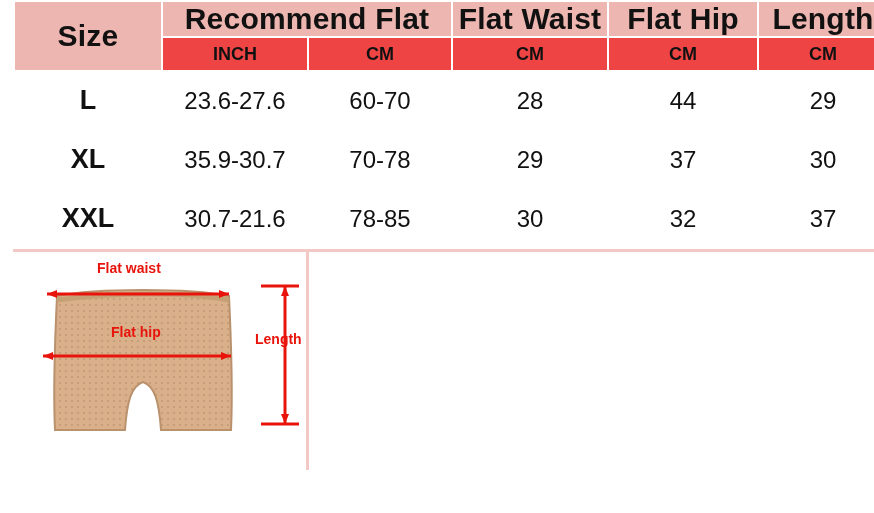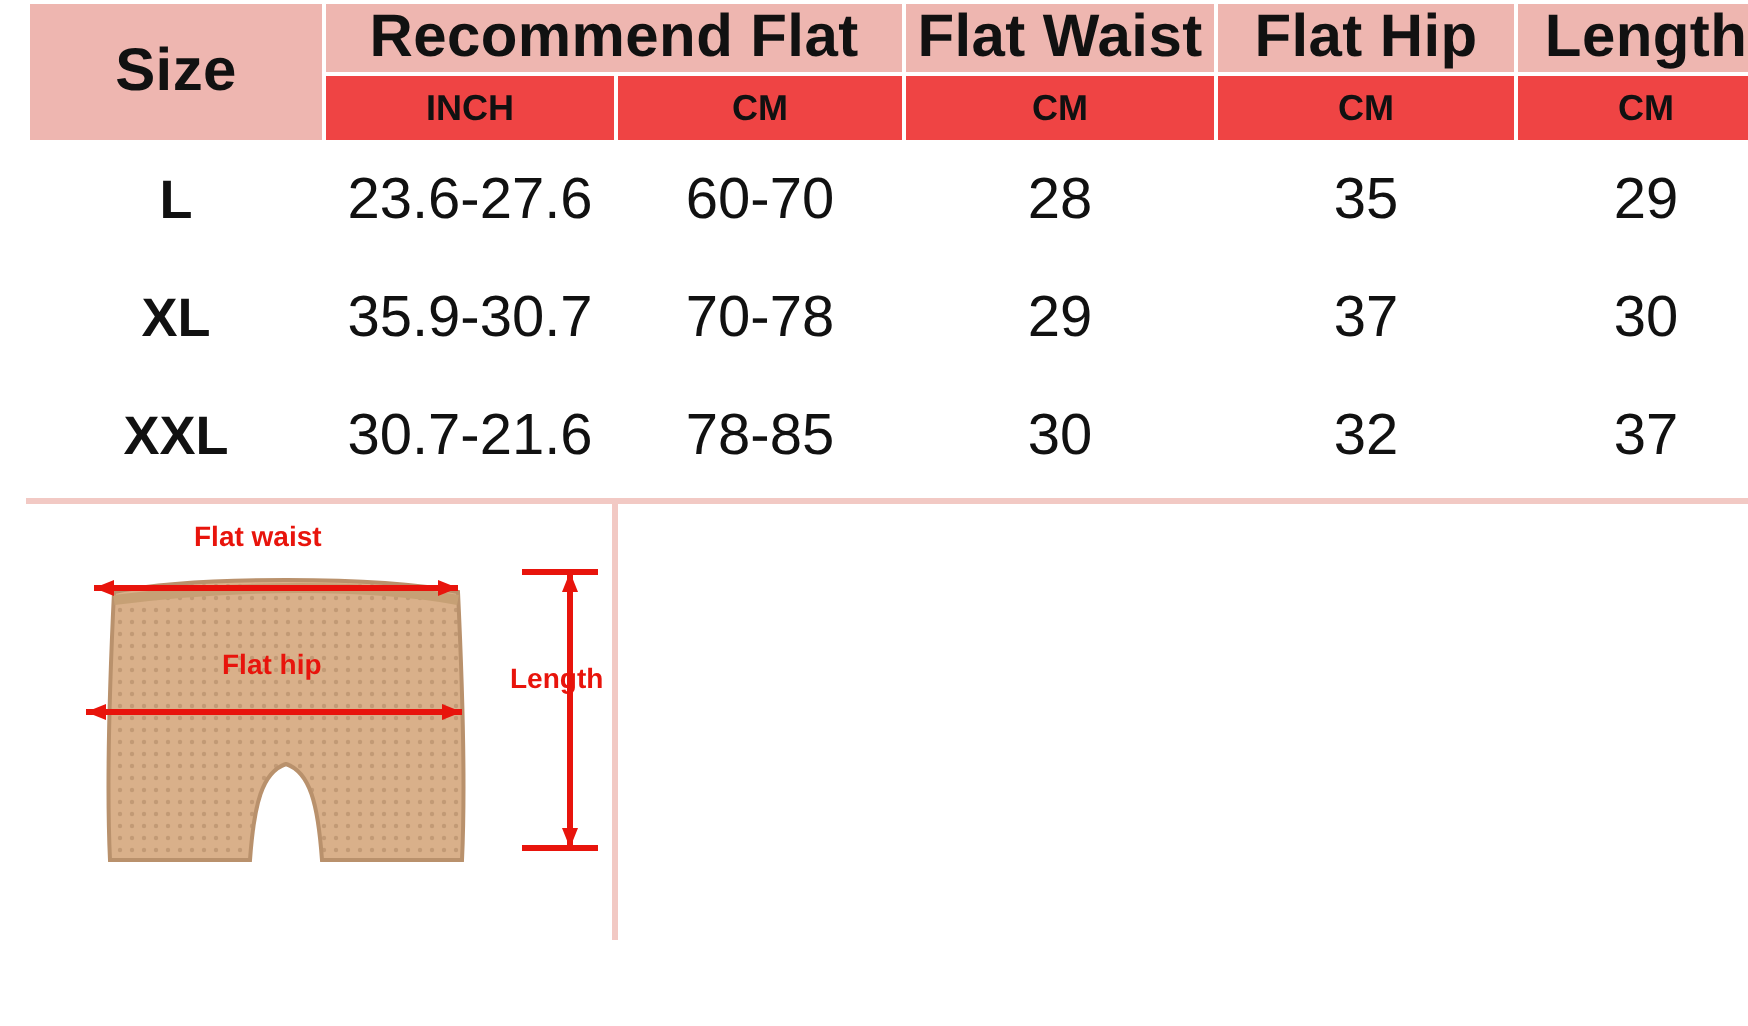--- a/index.html
+++ b/index.html
@@ -46,21 +46,21 @@
     font-weight: bold;
     font-size: 18px;
     height: 32px;
   }
   .size-cell {
     font-weight: bold;
     font-size: 27px;
     height: 57px;
   }
   .val-cell {
-    font-size: 29px;
+    font-size: 24px;
     height: 57px;
     font-weight: normal;
   }
   .body-row td {
     background: #ffffff;
     border-top: 2px solid #f2c9c4;
     border-bottom: 2px solid #f2c9c4;
     border-left: 2px solid #f2c9c4;
     border-right: 2px solid #f2c9c4;
   }
@@ -139,21 +139,21 @@
       <td class="hdr-sub">CM</td>
           <td class="hdr-sub">CM</td>
           <td class="hdr-sub">CM</td>
         </tr>
 
       <tr class="body-row">
         <td class="size-cell">L</td>
         <td class="val-cell">23.6-27.6</td>
         <td class="val-cell">60-70</td>
         <td class="val-cell">28</td>
-        <td class="val-cell">35</td>
+        <td class="val-cell">44</td>
         <td class="val-cell">29</td>
       </tr>
       <tr class="body-row">
         <td class="size-cell">XL</td>
         <td class="val-cell">35.9-30.7</td>
         <td class="val-cell">70-78</td>
         <td class="val-cell">29</td>
         <td class="val-cell">37</td>
         <td class="val-cell">30</td>
       </tr>

